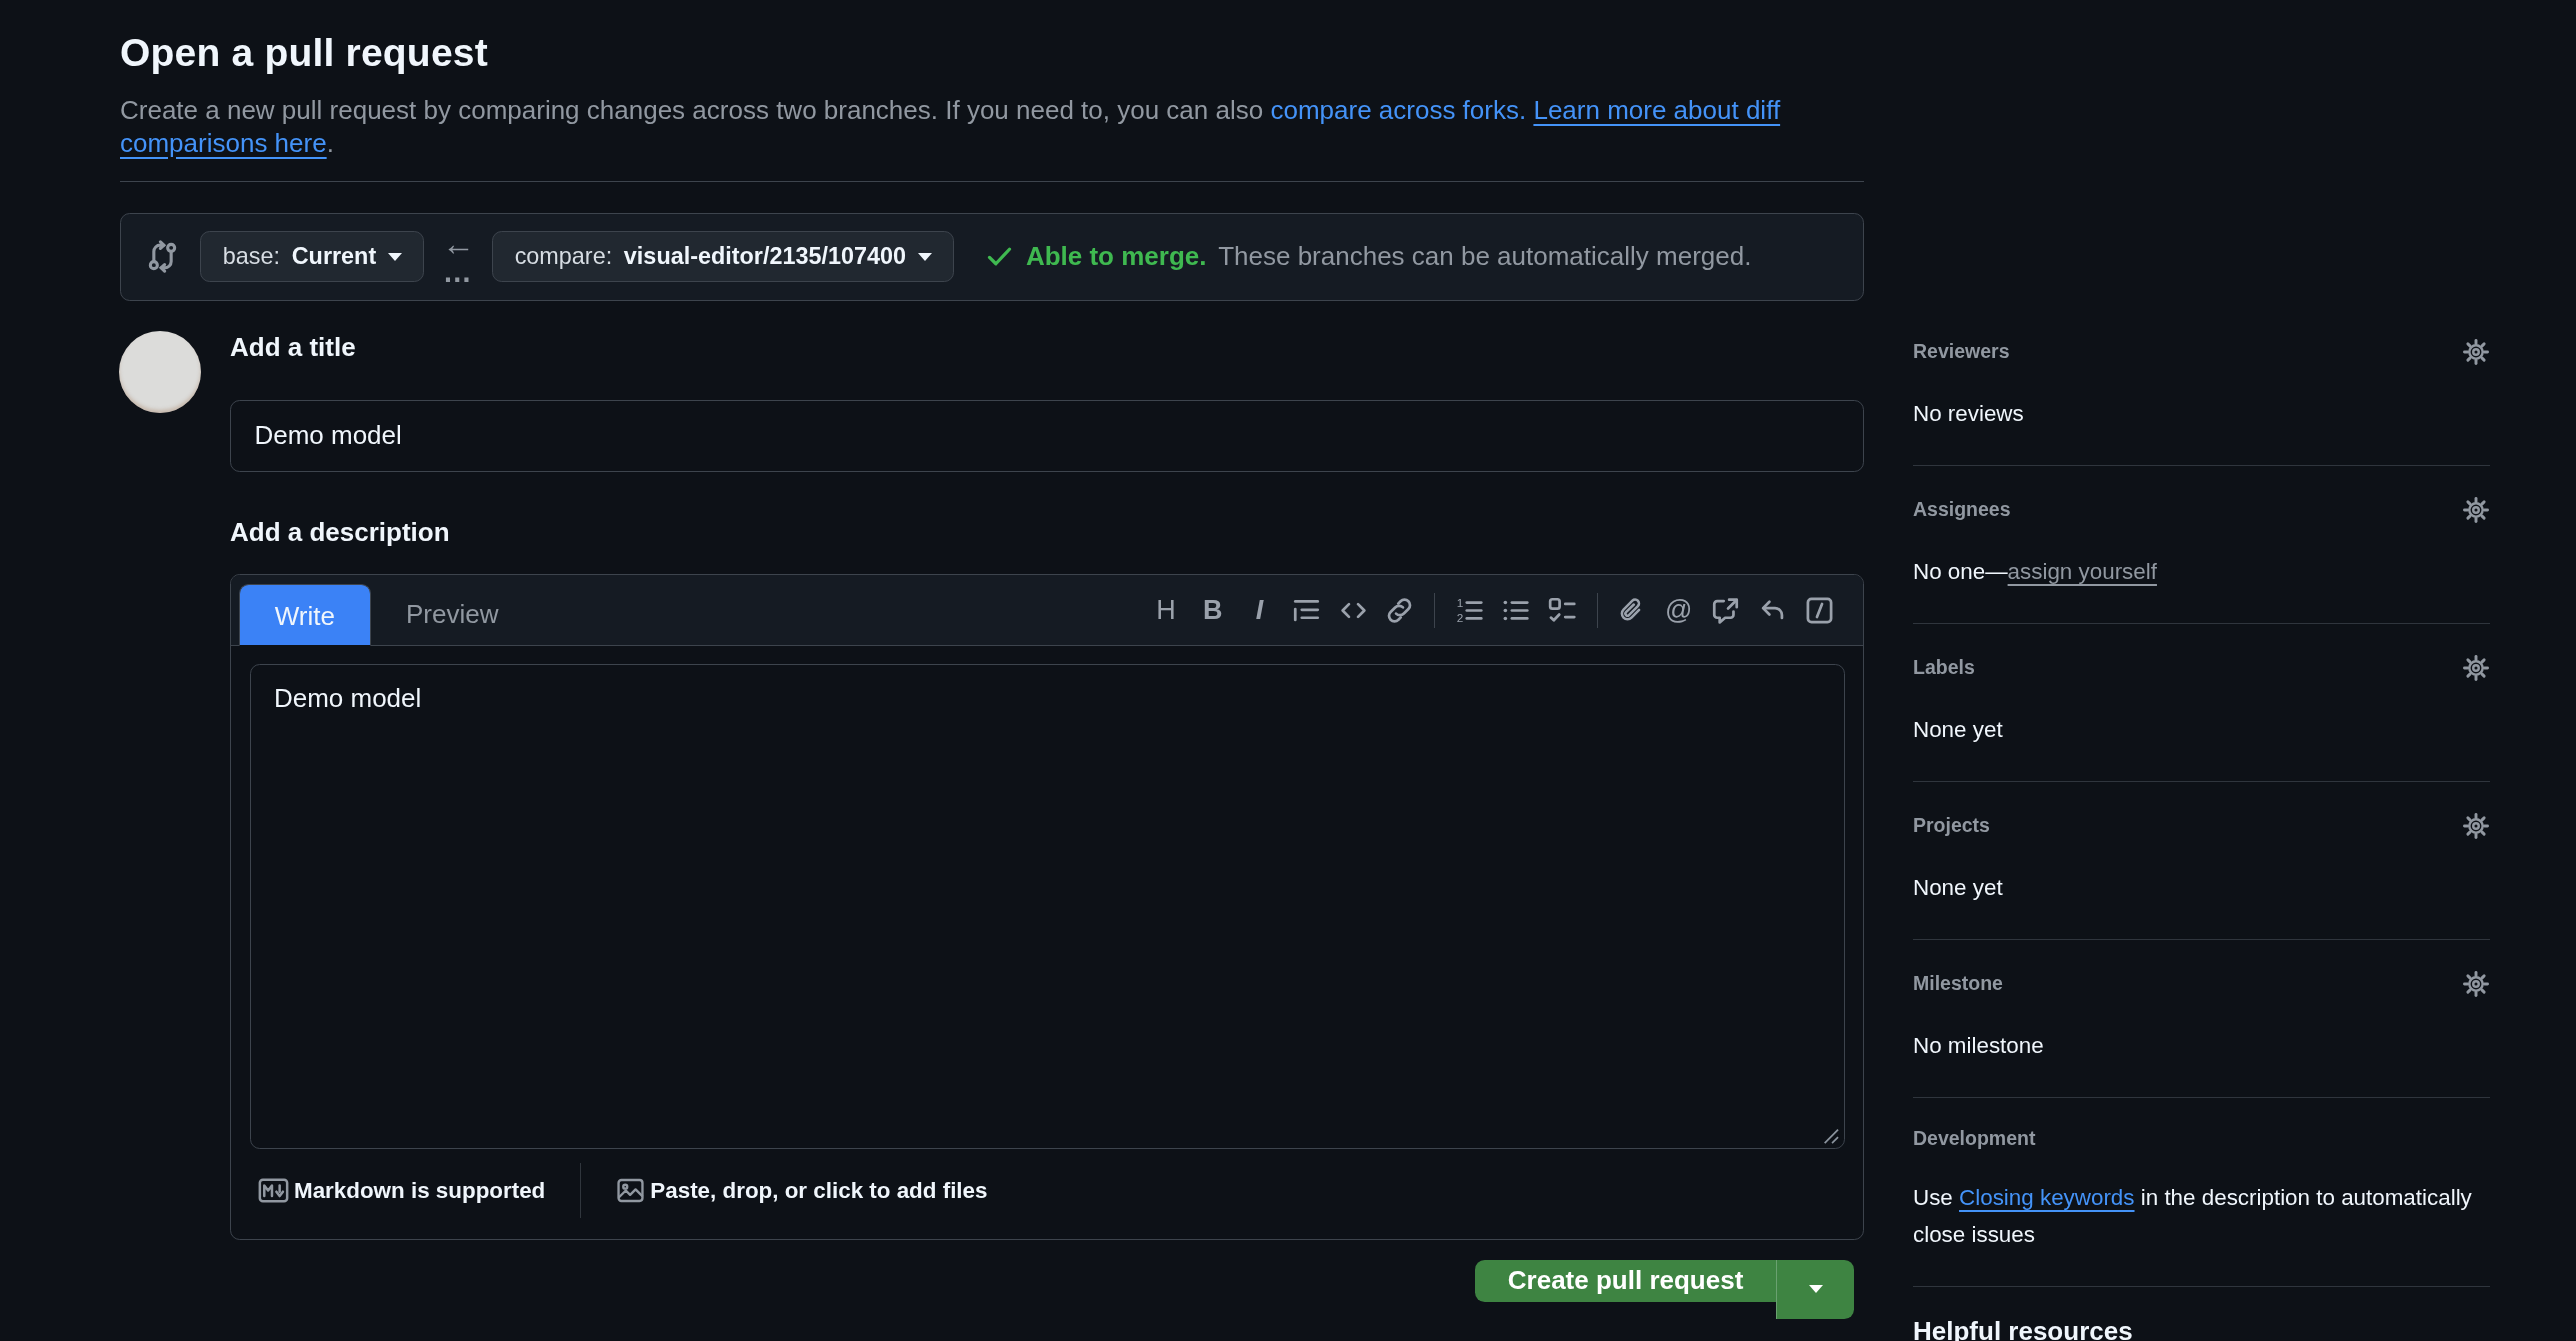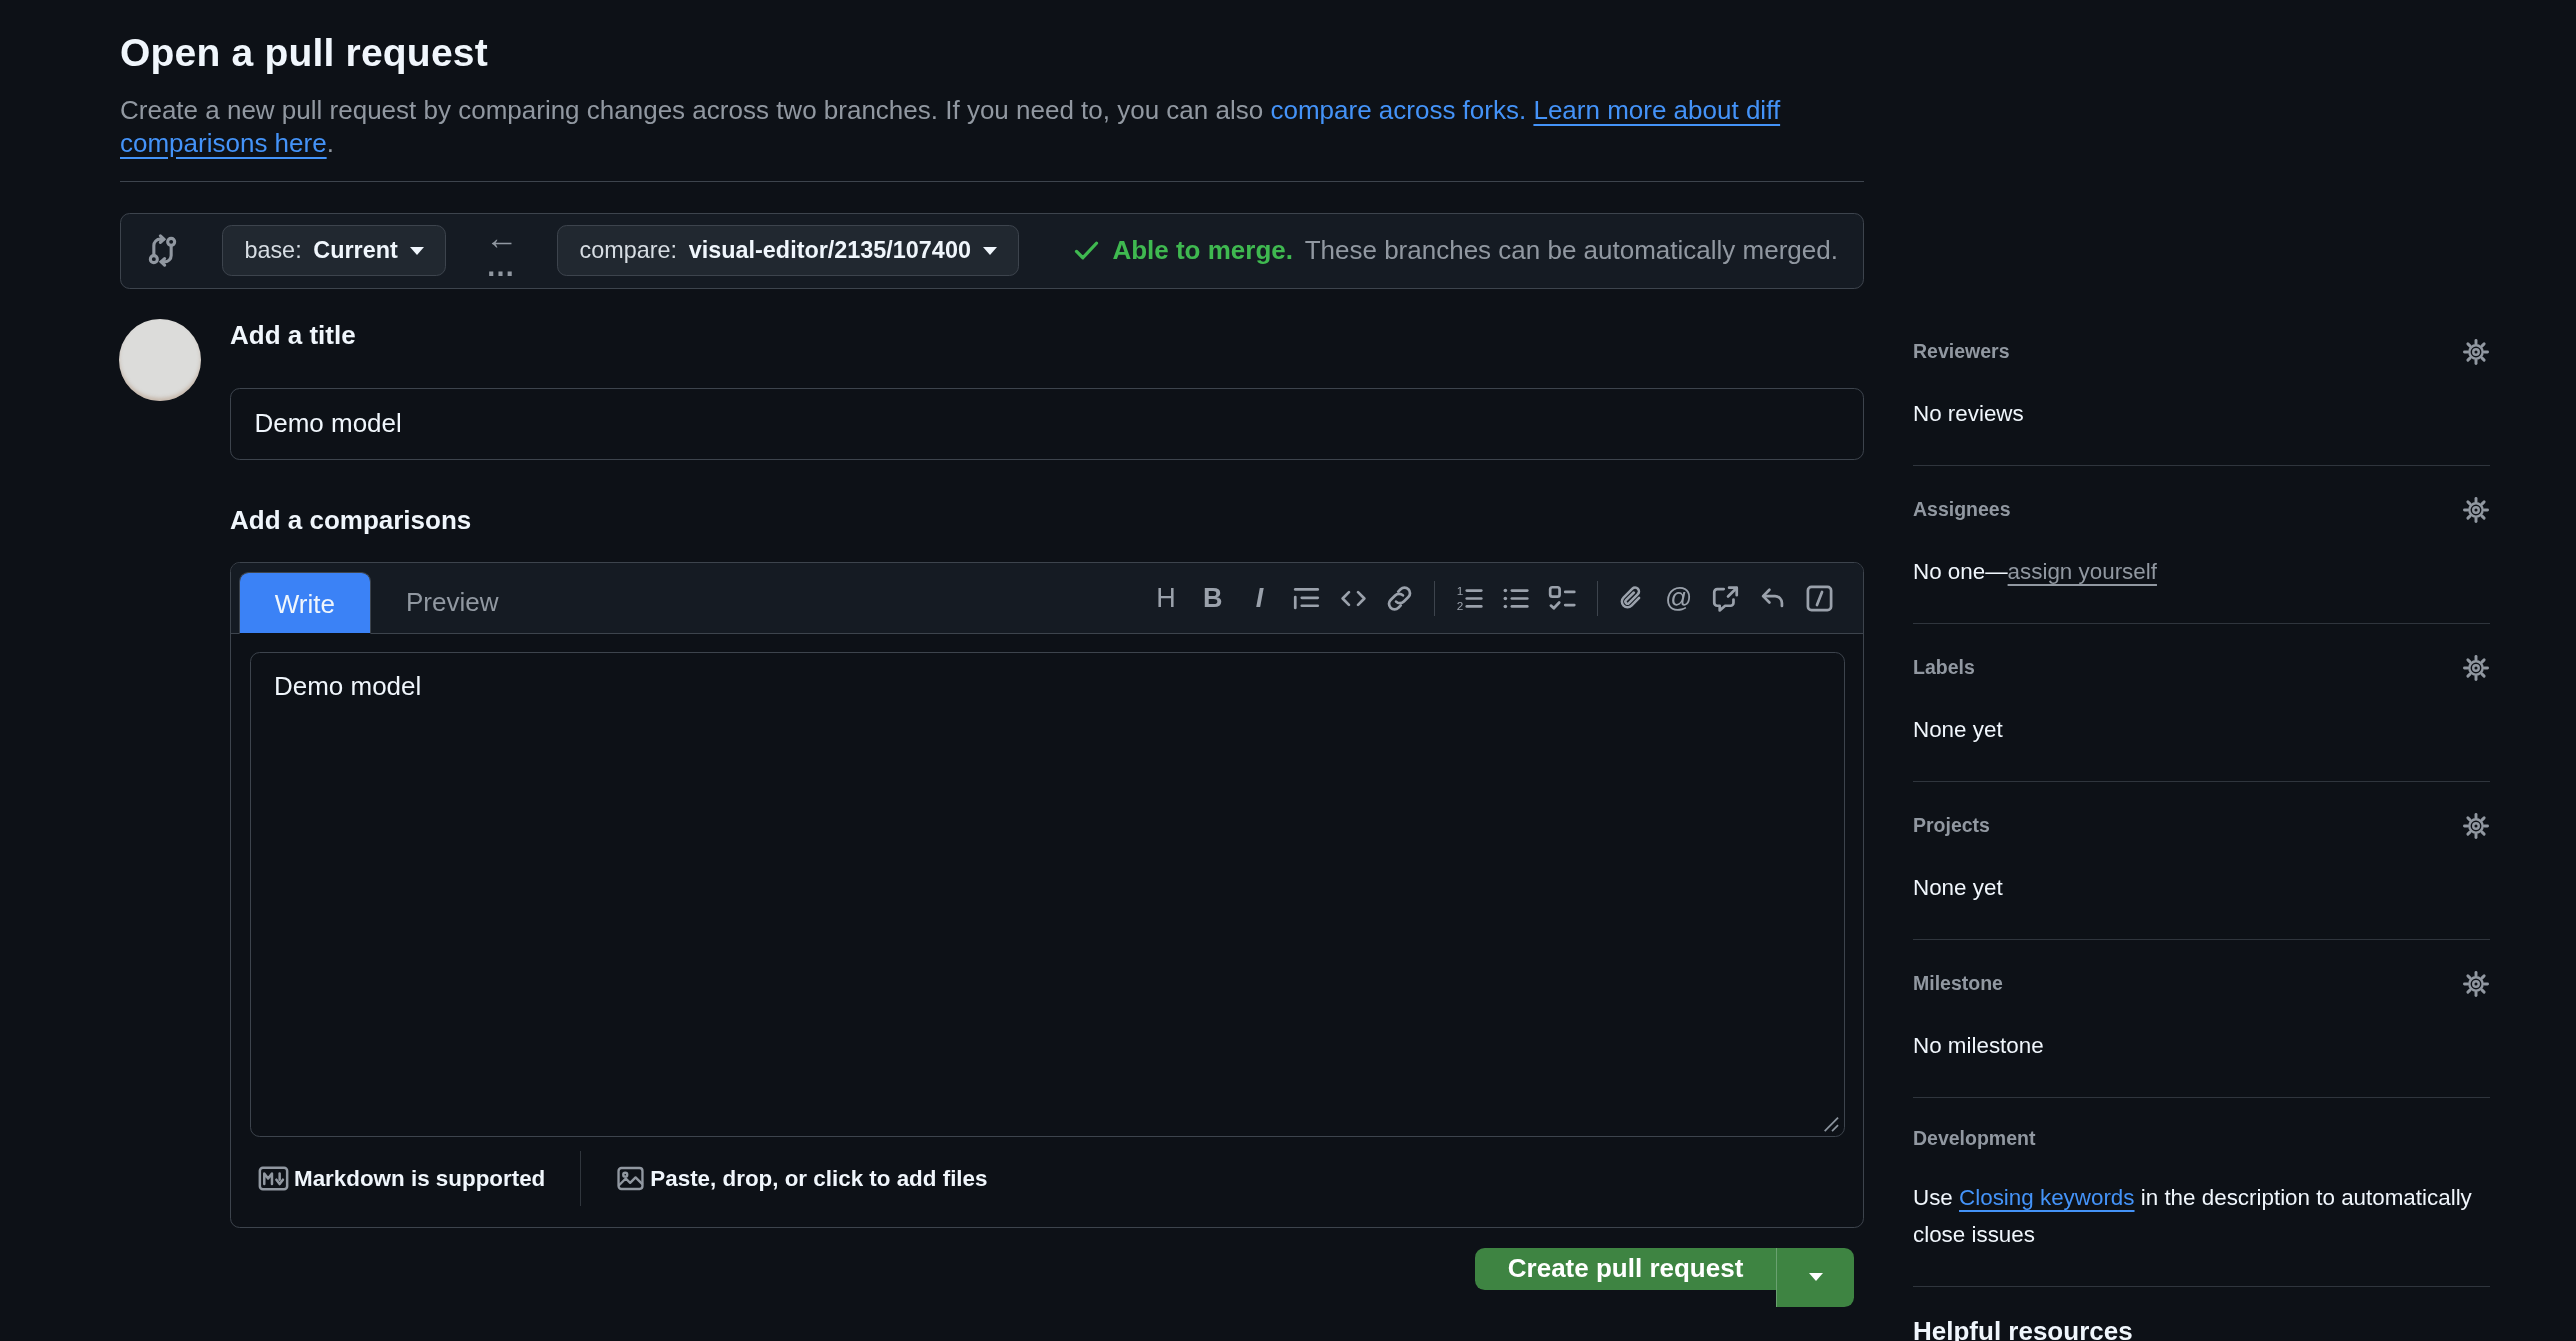--- a/index.html
+++ b/index.html
@@ -13,23 +13,23 @@
   .main { position:absolute; left:120px; top:0; width:1744px; }
 
   h1.page-title { margin-top:27px; font-size:39px; font-weight:600; line-height:51px; letter-spacing:0.2px; }
   .subtitle { margin-top:15.6px; font-size:26px; line-height:33px; color:#9198a1; }
   .link { color:#4493f8; cursor:pointer;text-align:center; }
   .link.u { text-decoration:underline; text-underline-offset:4.9px; }
   .top-divider { margin-top:21.4px; border:0; border-top:1px solid #3d444d; height:0; }
 
   
   .branch-bar {
-    margin-top:31px; height:76px; background:#151b23;
+    margin-top:31px; height:88px; background:#151b23;
     border:1px solid #3d444d; border-radius:9.7px;
-    display:flex; align-items:center; padding:0 25px; gap:21.4px;justify-content:space-between;
+    display:flex; align-items:center; padding:0 25px; gap:21.4px;
   }
   .icon { color:#9198a1; display:inline-flex; align-items:center; justify-content:center; }
   .dd-btn {
     height:51px; background:#212830; border:1px solid #3d444d; border-radius:9.7px;
     display:inline-flex; align-items:center; gap:11.7px; padding:0 21.4px;
     font-size:23.4px; color:#f0f6fc; cursor:pointer; white-space:nowrap;
   }
   .dd-btn .pre { color:#d7dde3; font-weight:400; }
   .dd-btn .val { font-weight:600; }
   .caret { width:0; height:0; border-left:7.8px solid transparent; border-right:7.8px solid transparent; border-top:8.8px solid #f0f6fc; display:inline-block; }
@@ -168,21 +168,21 @@
     </span>
   </div>
 
   <div class="form-wrap">
     <div class="avatar"></div>
 
     <div class="form-col">
       <div class="field-label">Add a title</div>
       <input class="title-input" type="text" value="Demo model" style="">
 
-      <div class="field-label desc-label">Add a comparisons</div>
+      <div class="field-label desc-label">Add a description</div>
 
       <div class="editor">
         <div class="tabstrip">
           <div class="tab active">Write</div>
           <div class="tab">Preview</div>
 
           <div class="md-toolbar">
             <button class="tb-btn">H</button>
             <button class="tb-btn bold">B</button>
             <button class="tb-btn italic">I</button>

